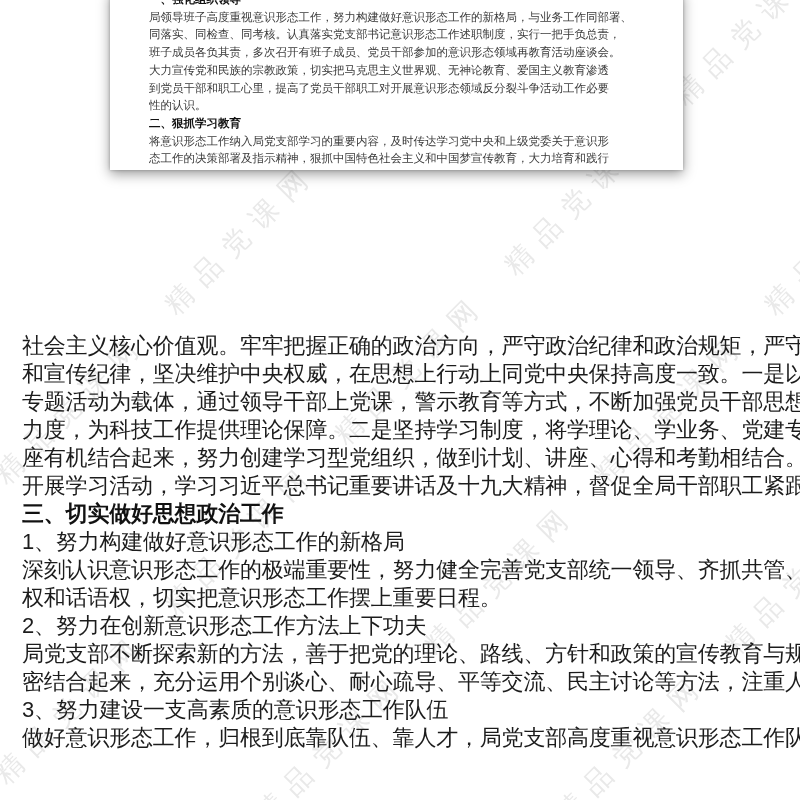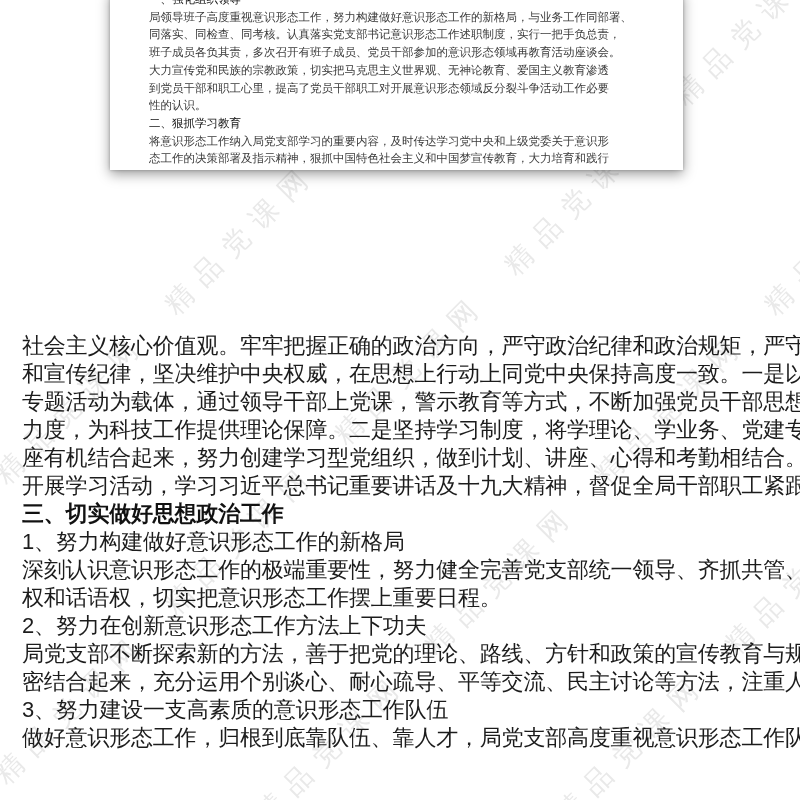--- a/index.html
+++ b/index.html
@@ -52,21 +52,21 @@
   }
   .doc-line {
     font-size: 11.5px;
     line-height: 17.7px;
     color: #3a3a3a;
     white-space: nowrap;
     overflow: hidden;
     letter-spacing: 0px;
   }
   .doc-line.h {
-    font-weight: normal;
+    font-weight: bold;
     color: #111111;
   }
   
   #article-body {
     position: absolute;
     left: 22px;
     top: 332px;
     width: 770px;
     z-index: 1;
   }

